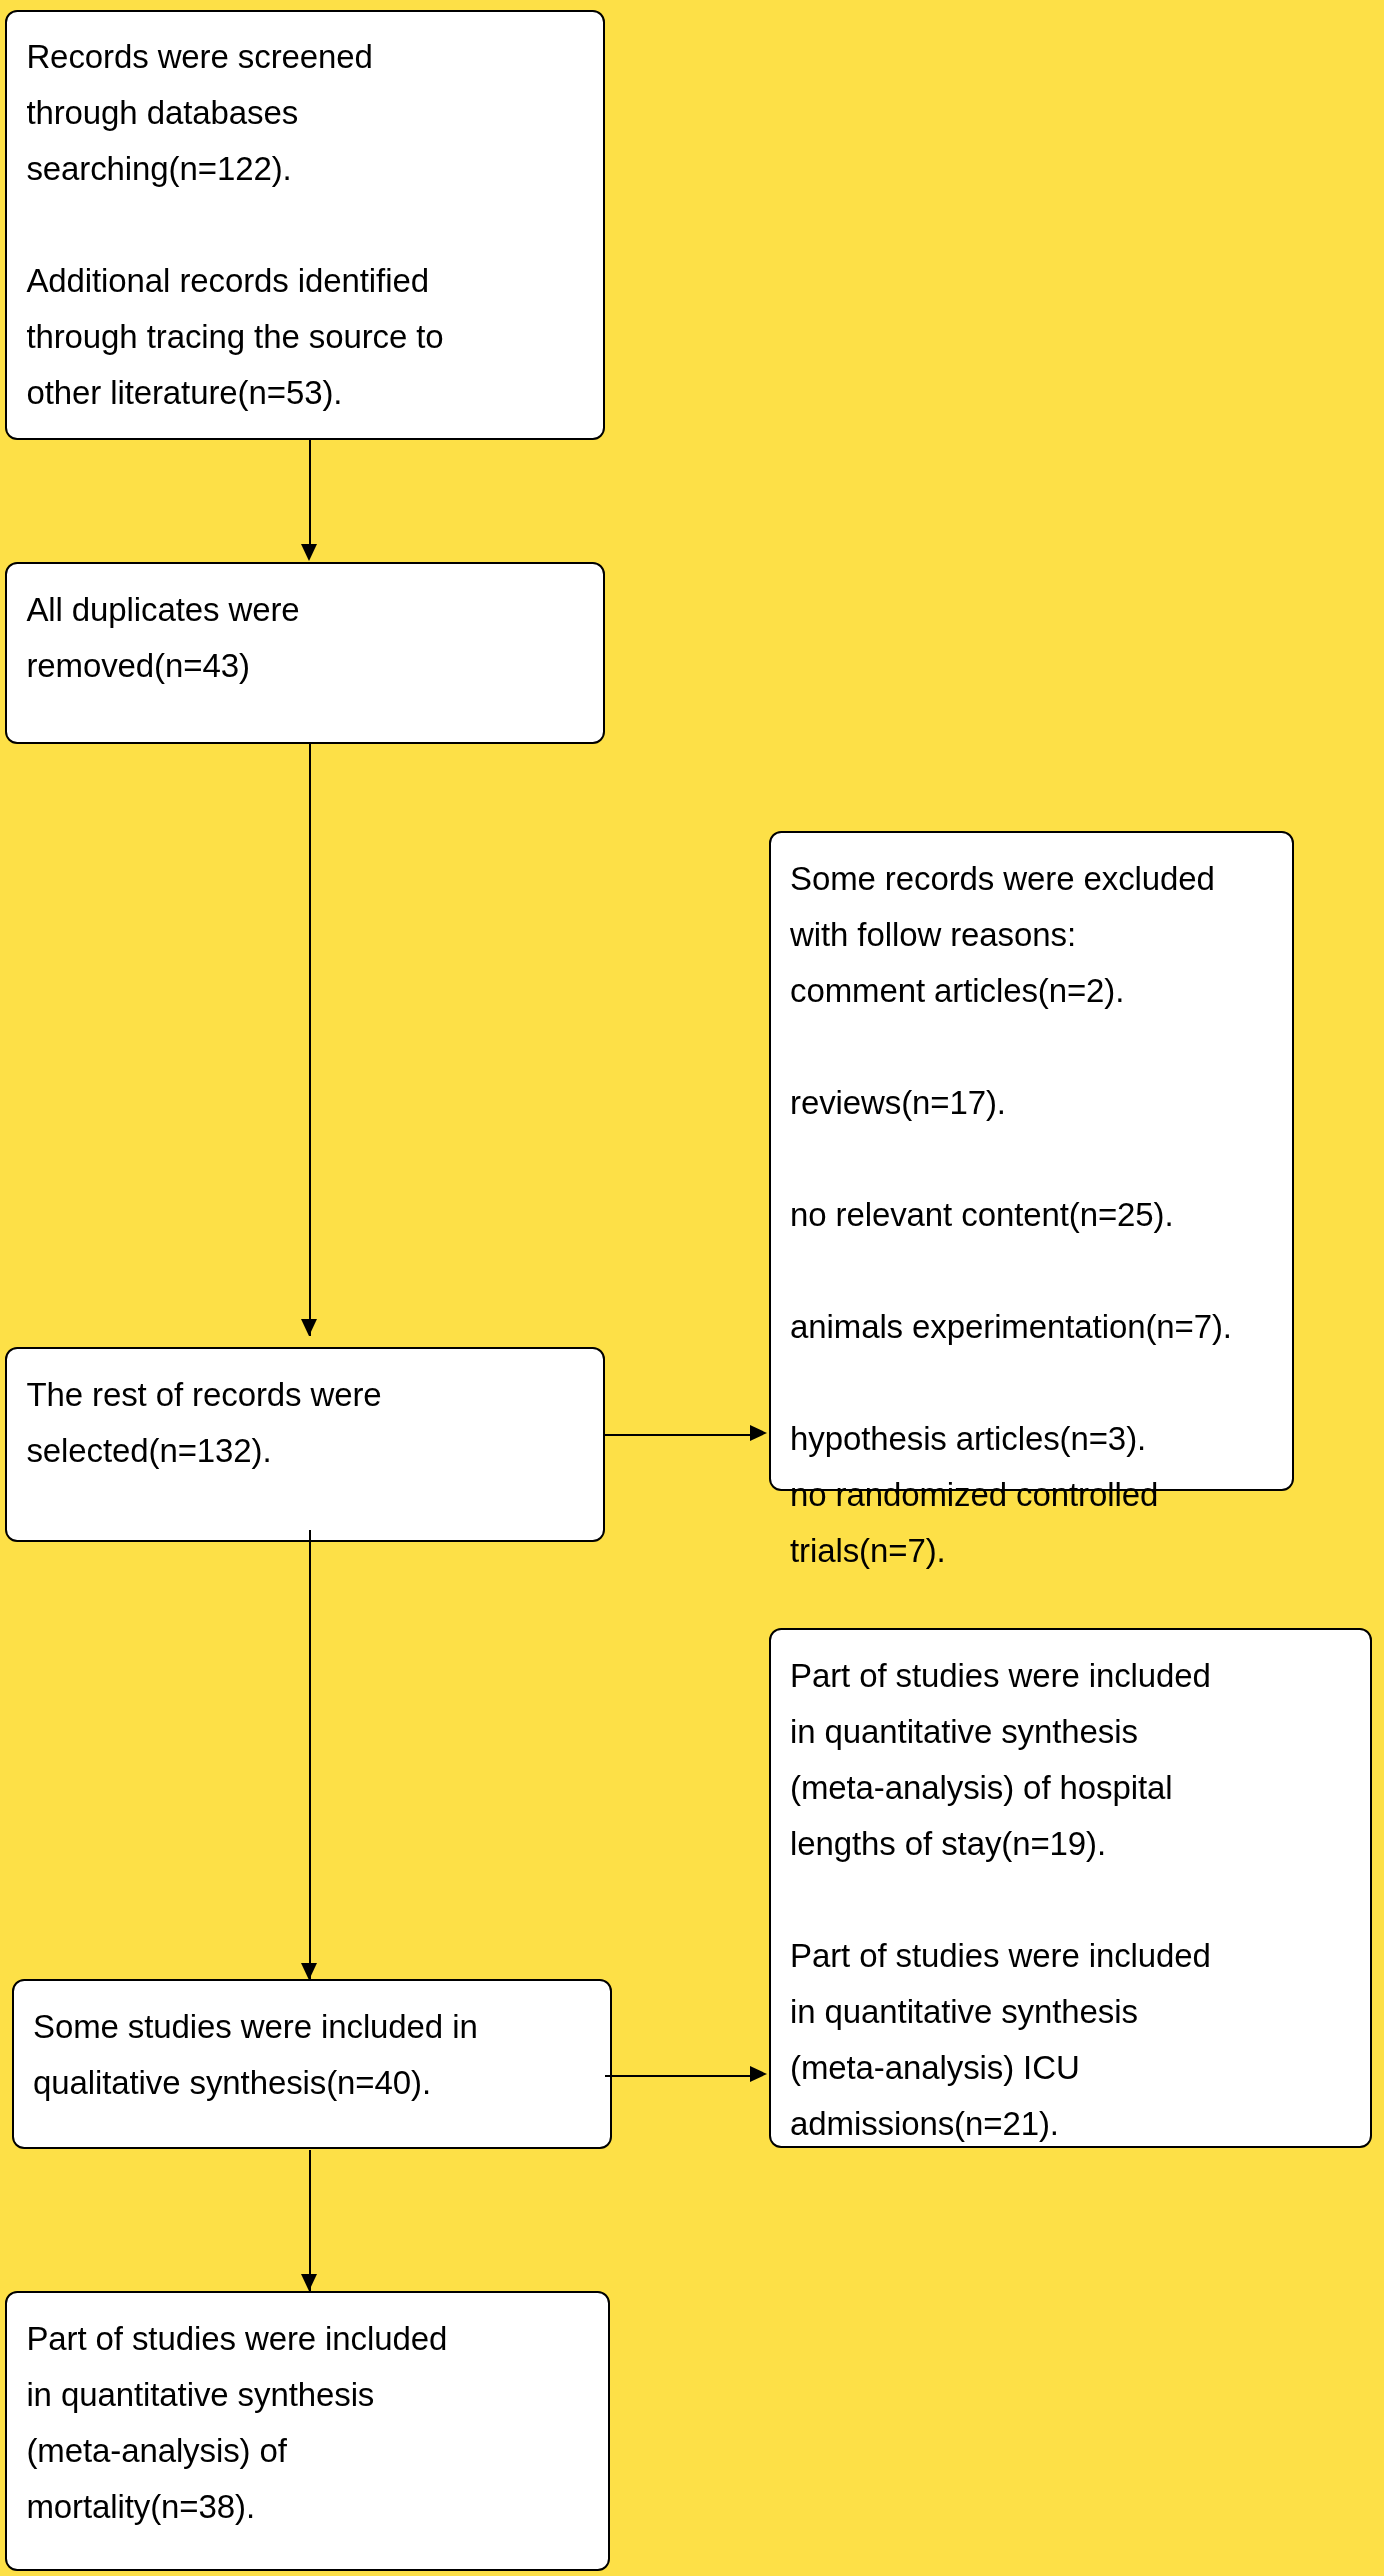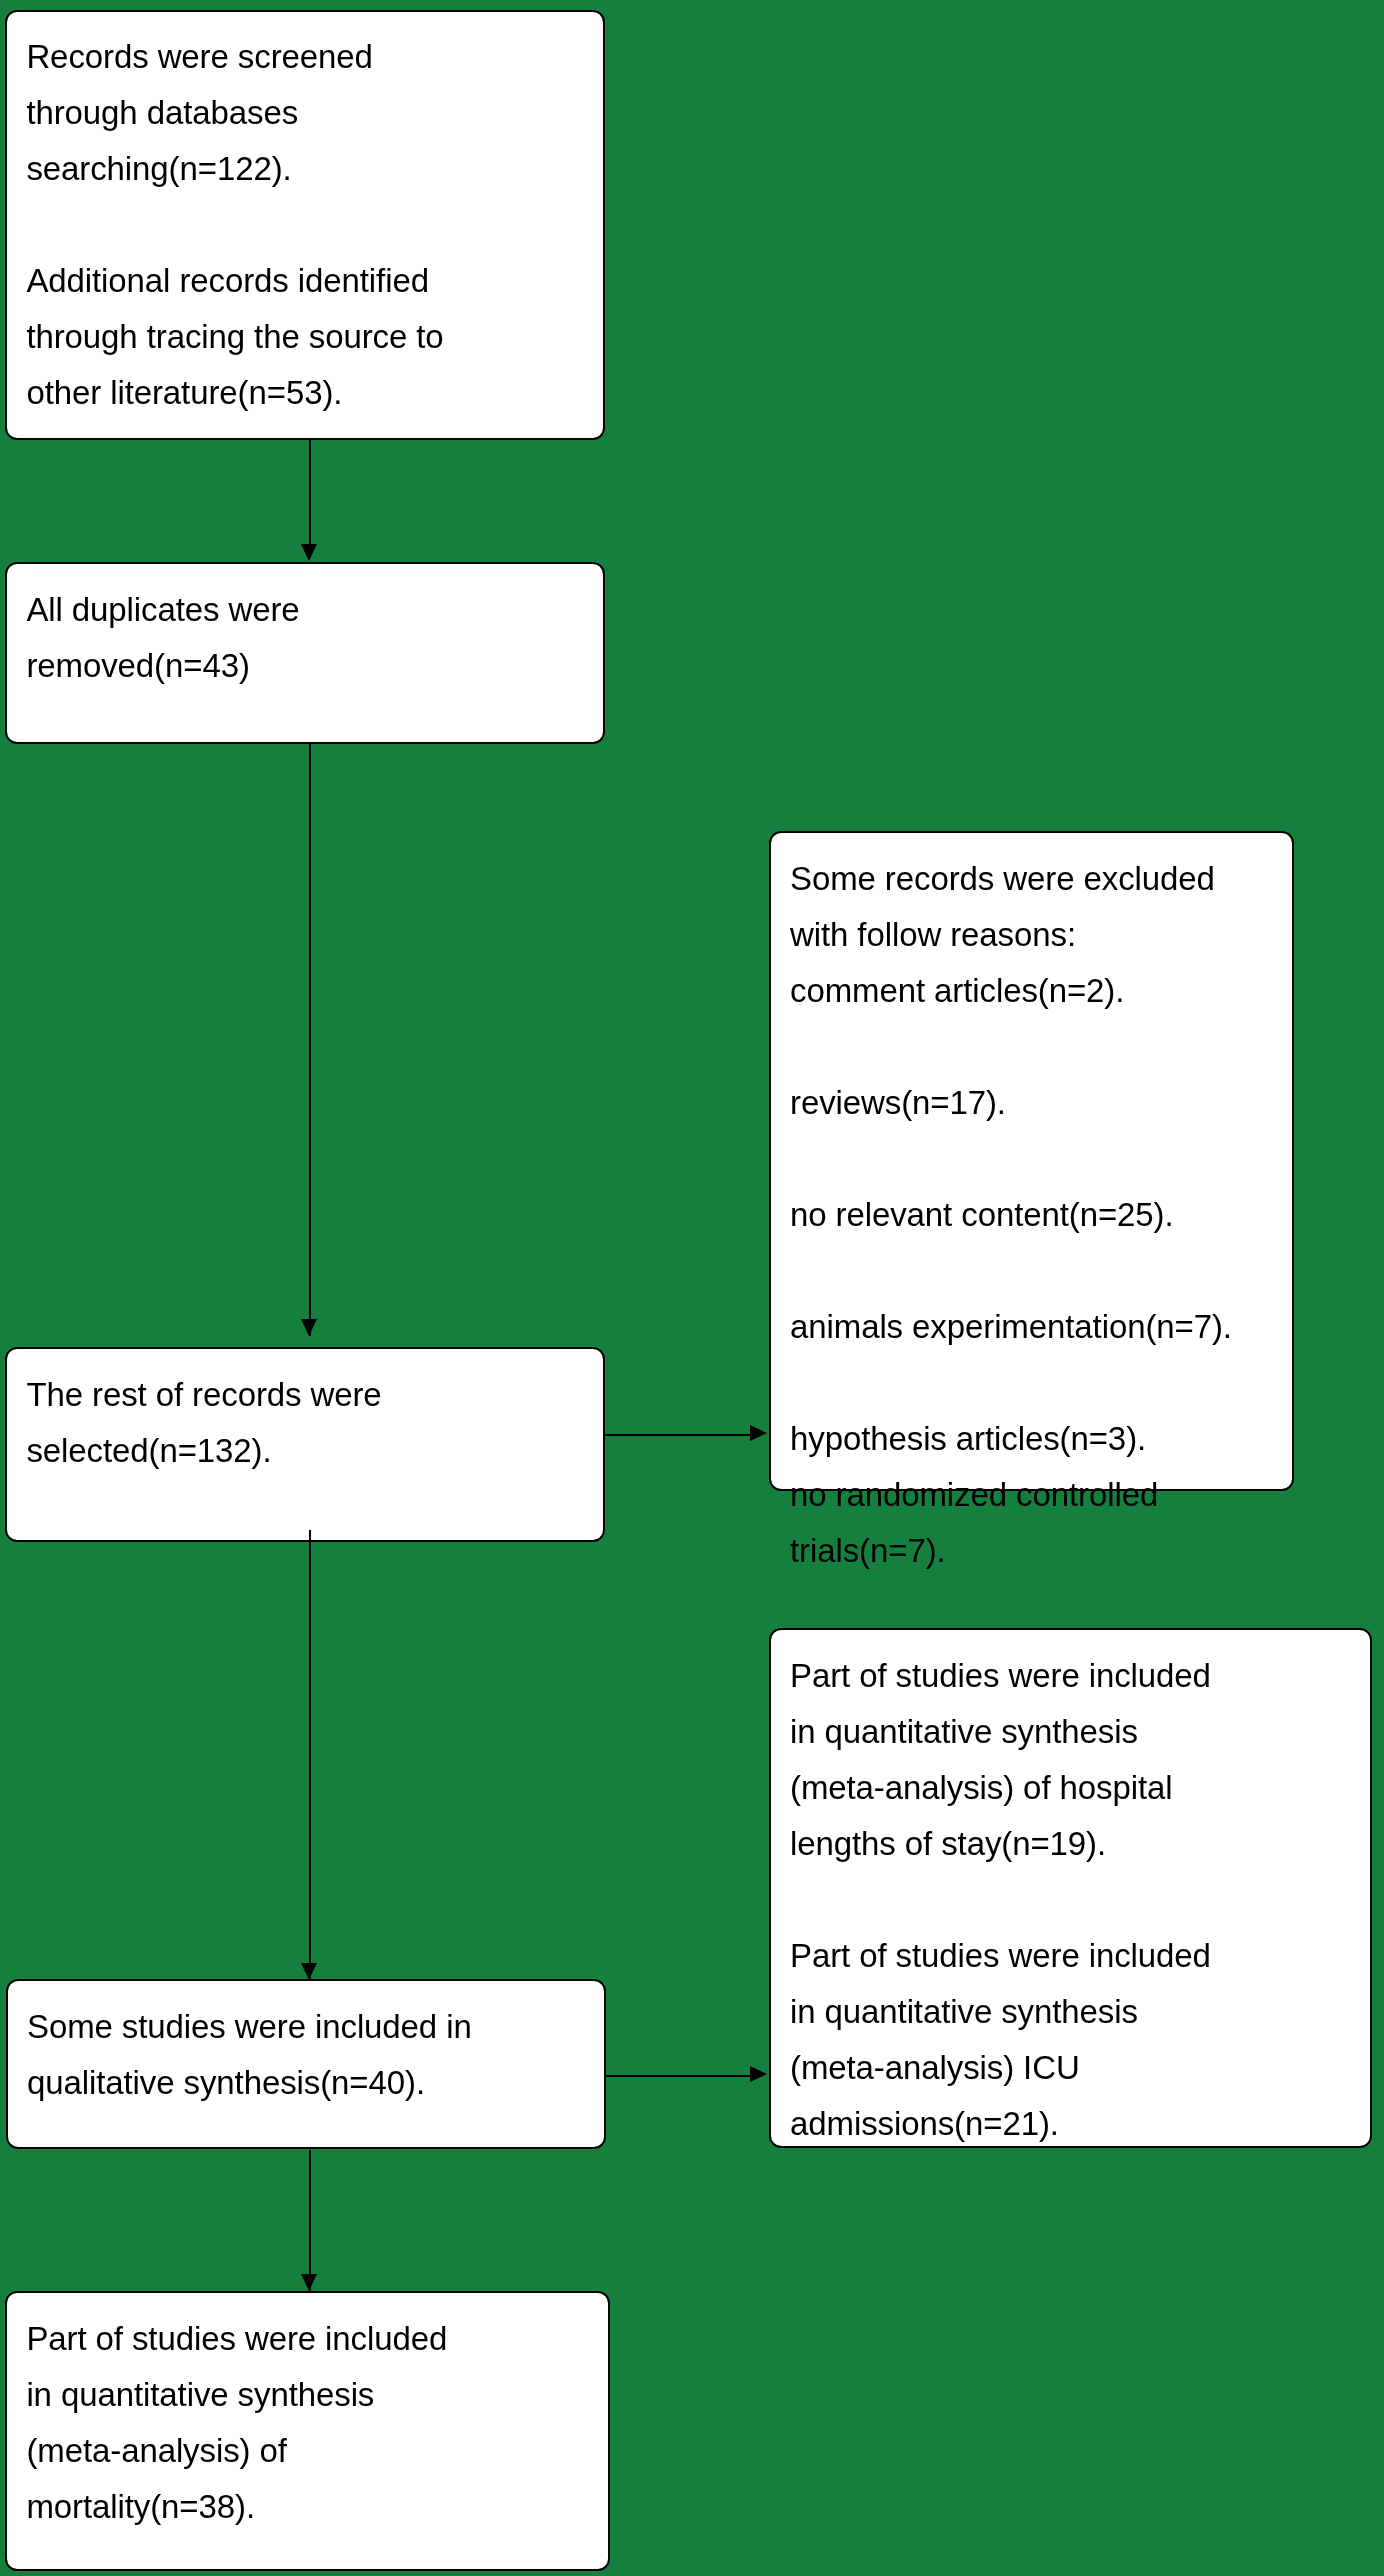--- a/index.html
+++ b/index.html
@@ -5,21 +5,21 @@
 <style>
   html, body {
     margin: 0;
     padding: 0;
     background: #ffffff;
   }
   #canvas {
     position: relative;
     width: 1385px;
     height: 2576px;
-    background: #15803d;
+    background: #fde047;
     font-family: "Liberation Sans", sans-serif;
     overflow: hidden;
   }
   .node {
     position: absolute;
     box-sizing: border-box;
     border: 2px solid #000000;
     border-radius: 12.2px;
     background: #ffffff;
   }
@@ -119,21 +119,21 @@
 in quantitative synthesis
 (meta-analysis) of hospital
 lengths of stay(n=19).
 
 Part of studies were included
 in quantitative synthesis
 (meta-analysis) ICU
 admissions(n=21).</div>
   </div>
 
-  <div class="node" style="left:6px; top:1979px; width:600px; height:170px;padding-left:30px;">
+  <div class="node" style="left:12px; top:1979px; width:600px; height:170px;padding-left:30px;">
     <div class="node-text">Some studies were included in
 qualitative synthesis(n=40).</div>
   </div>
 
   <div class="edge-h" style="left:605px; top:2075px; width:146px;"></div>
   <div class="arrow-right" style="left:750px; top:2066px;"></div>
 
   <div class="edge-v" style="left:309px; top:2150px; height:143px;"></div>
   <div class="arrow-down" style="left:301px; top:2274px;"></div>
 

